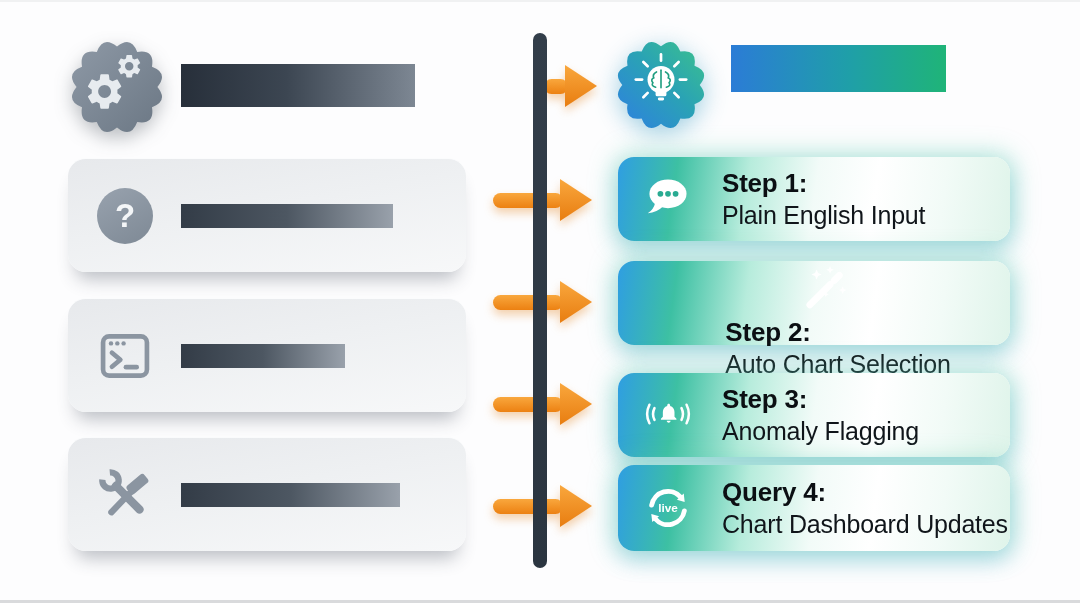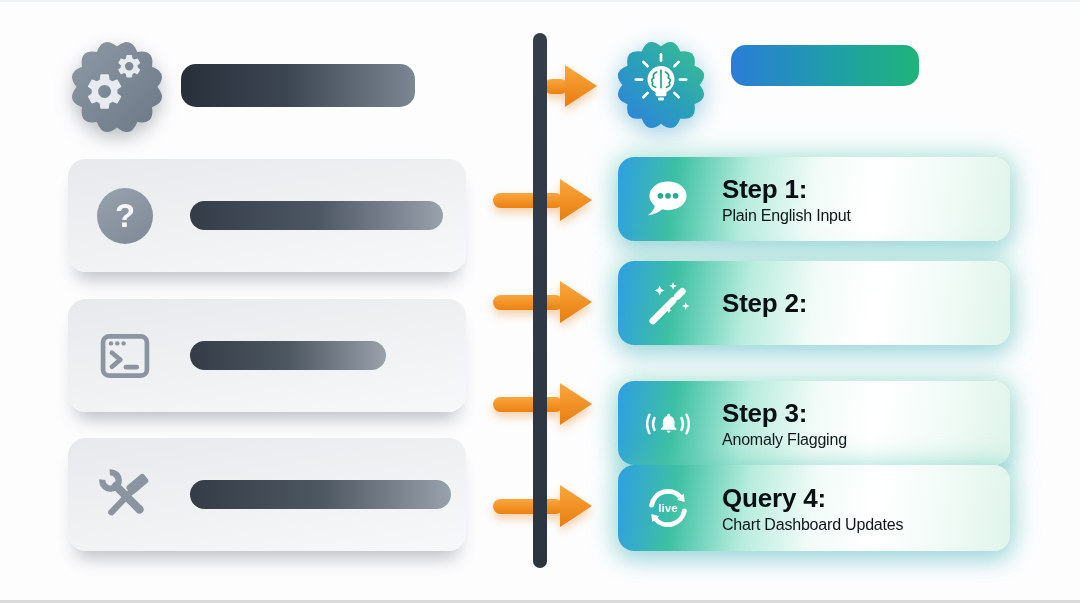--- a/index.html
+++ b/index.html
@@ -5,42 +5,42 @@
   html,body { margin:0; padding:0; background:#ffffff; }
   .canvas {
     position:relative; width:1080px; height:603px; overflow:hidden;
     background:#fdfdfe;
     font-family:"Liberation Sans", sans-serif;
   }
   .edge-top { position:absolute; left:0; top:0; width:100%; height:2px; background:#f0f1f2; }
   .edge-bottom { position:absolute; left:0; bottom:0; width:100%; height:3px; background:#d9dadc; }
 
   
-  .gtext { -webkit-background-clip:text; background-clip:text; color:transparent;border-radius:15px; }
+  .gtext { -webkit-background-clip:text; background-clip:text; color:transparent; }
 
   
   .badge { position:absolute; }
   .badge svg { display:block; }
   .badge-left { left:70px; top:40px; width:94px; height:94px; filter:drop-shadow(0 7px 9px rgba(40,50,60,.30)); }
   .title-left {
     position:absolute; left:181px; top:64px;
     font-size:38px; font-weight:700; letter-spacing:-0.5px;
     background:linear-gradient(90deg,#272f3a 0%,#3c4652 45%,#7d8793 100%);
   }
   .tcard {
     position:absolute; left:68px; width:398px; height:114px;
     border-radius:18px;
     background:linear-gradient(170deg,#e7e9ec 0%,#eef0f2 45%,#f7f8f9 100%);
     border-top:1px solid #fbfcfd;
     box-shadow:0 15px 18px -8px rgba(50,60,75,.32);
     display:flex; align-items:center; padding-left:28px; box-sizing:border-box;
   }
   .tcard .icon-wrap { width:58px; height:58px; flex:0 0 58px; display:flex; align-items:center; justify-content:center; }
   .tcard .label {
-    margin-left:36px; font-size:25px; font-weight:600; letter-spacing:-0.2px;
+    margin-left:27px; font-size:21px; font-weight:600; letter-spacing:-0.2px;
     background:linear-gradient(90deg,#333c47 0%,#4d5762 50%,#99a1ab 100%);
   }
   .qcircle {
     width:56px; height:56px; border-radius:50%;
     background:linear-gradient(150deg,#98a2ae 0%,#7e8995 100%);
     color:#f4f6f8; font-size:33px; font-weight:700;
     display:flex; align-items:center; justify-content:center;
   }
 
   
@@ -52,36 +52,36 @@
            filter:drop-shadow(0 5px 5px rgba(225,125,20,.35)); }
   .arrow .shaft { height:15px; border-radius:8px; background:linear-gradient(180deg,#f9a73d,#ec8112); }
   .arrow .head { width:32px; height:42px; margin-left:-3px;
                  background:linear-gradient(180deg,#f9a73d,#e87d10);
                  clip-path:polygon(0 0,100% 50%,0 100%); }
 
   
   .badge-right { left:616px; top:40px; width:90px; height:90px; filter:drop-shadow(0 6px 12px rgba(45,150,190,.45)); }
   .title-right {
     position:absolute; left:722px; top:45px;
-    font-size:35px; font-weight:800; letter-spacing:-0.5px; line-height:1.17;padding-left:9px;
+    font-size:40px; font-weight:800; letter-spacing:-0.5px; line-height:1.17;padding-left:9px;
   }
   .title-right .line { display:block;
     background:linear-gradient(90deg,#2b7cd6 0%,#1f9fa8 55%,#1fb478 100%);
   }
   .scard {
     position:absolute; left:618px; width:392px; height:84px;
     border-radius:16px;
     background:linear-gradient(98deg,#2f9ee2 0%,#3dc0a3 15%,#b7ecdc 33%,#f2fbf8 50%,#ffffff 65%,#f2fbf7 82%,#dff4ea 100%);
     box-shadow:0 0 24px 5px rgba(90,205,170,.38), 0 9px 22px rgba(70,160,215,.33);
     display:flex; align-items:center; padding-left:22px; box-sizing:border-box; z-index:1;
   }
-  .scard .icon-wrap { width:56px; height:56px; flex:0 0 56px; display:flex; align-items:flex-end; justify-content:center; }
+  .scard .icon-wrap { width:56px; height:56px; flex:0 0 56px; display:flex; align-items:flex-start; justify-content:center; }
   .scard .text { margin-left:26px; }
   .scard .step { font-size:26px; font-weight:700; color:#0b0f13; letter-spacing:-0.2px; }
-  .scard .desc { font-size:16px; font-weight:500; color:#10151a; letter-spacing:-0.2px; margin-top:2px; }
+  .scard .desc { font-size:25px; font-weight:500; color:#10151a; letter-spacing:-0.2px; margin-top:2px; }
 </style>
 </head>
 <body>
 
 <div class="canvas">
   <div class="edge-top"></div>
 
   <div class="badge badge-left">
     <svg viewBox="0 0 100 100" width="94" height="94">
       <defs>
@@ -202,39 +202,40 @@
             <circle cx="41" cy="27" r="3.4"></circle>
         </g>
       </svg>
     </div>
     <div class="text">
       <div class="step">Step 1:</div>
       <div class="desc">Plain English Input</div>
     </div>
   </div>
 
-  <div class="scard" style="top:261px;">
+  <div class="scard" style="top:261px;flex-direction:column;">
     <div class="icon-wrap">
       <svg viewBox="0 0 64 64" width="54" height="54">
         <line x1="14" y1="52" x2="38" y2="28" stroke="#ffffff" stroke-width="8" stroke-linecap="round"></line>
         <line x1="43" y1="23" x2="49" y2="17" stroke="#ffffff" stroke-width="8" stroke-linecap="round"></line>
         <g fill="#ffffff">
           <path d="M22,10 l1.8,4.2 L28,16 l-4.2,1.8 L22,22 l-1.8,-4.2 L16,16 l4.2,-1.8 Z"></path>
           <path d="M38,6 l1.3,3.2 L42.5,10.5 l-3.2,1.3 L38,15 l-1.3,-3.2 L33.5,10.5 l3.2,-1.3 Z"></path>
           <path d="M53,30 l1.3,3.2 L57.5,34.5 l-3.2,1.3 L53,39 l-1.3,-3.2 L48.5,34.5 l3.2,-1.3 Z"></path>
           <path d="M33,36 l1,2.5 L36.5,39.5 l-2.5,1 L33,43 l-1,-2.5 L29.5,39.5 l2.5,-1 Z"></path>
         </g>
       </svg>
     </div>
     <div class="text">
       <div class="step">Step 2:</div>
-    </div>
-  </div>
-
-  <div class="scard" style="top:381px;">
+      <div class="desc">Auto Chart Selection</div>
+    </div>
+  </div>
+
+  <div class="scard" style="top:373px;">
     <div class="icon-wrap">
       <svg viewBox="0 0 64 64" width="54" height="54">
         <g transform="translate(19,17) scale(1.15)" fill="#ffffff">
           <path d="M12 22c1.1 0 2-.9 2-2h-4c0 1.1.9 2 2 2zm6-6v-5c0-3.07-1.63-5.64-4.5-6.32V4c0-.83-.67-1.5-1.5-1.5s-1.5.67-1.5 1.5v.68C7.64 5.36 6 7.92 6 11v5l-2 2v1h16v-1l-2-2z"></path>
         </g>
         <g stroke="#ffffff" stroke-width="3" fill="none" stroke-linecap="round">
           <path d="M16,25 q-3.5,7 0,14"></path>
           <path d="M10,21 q-5.5,11 0,22"></path>
           <path d="M48,25 q3.5,7 0,14"></path>
           <path d="M54,21 q5.5,11 0,22"></path>

